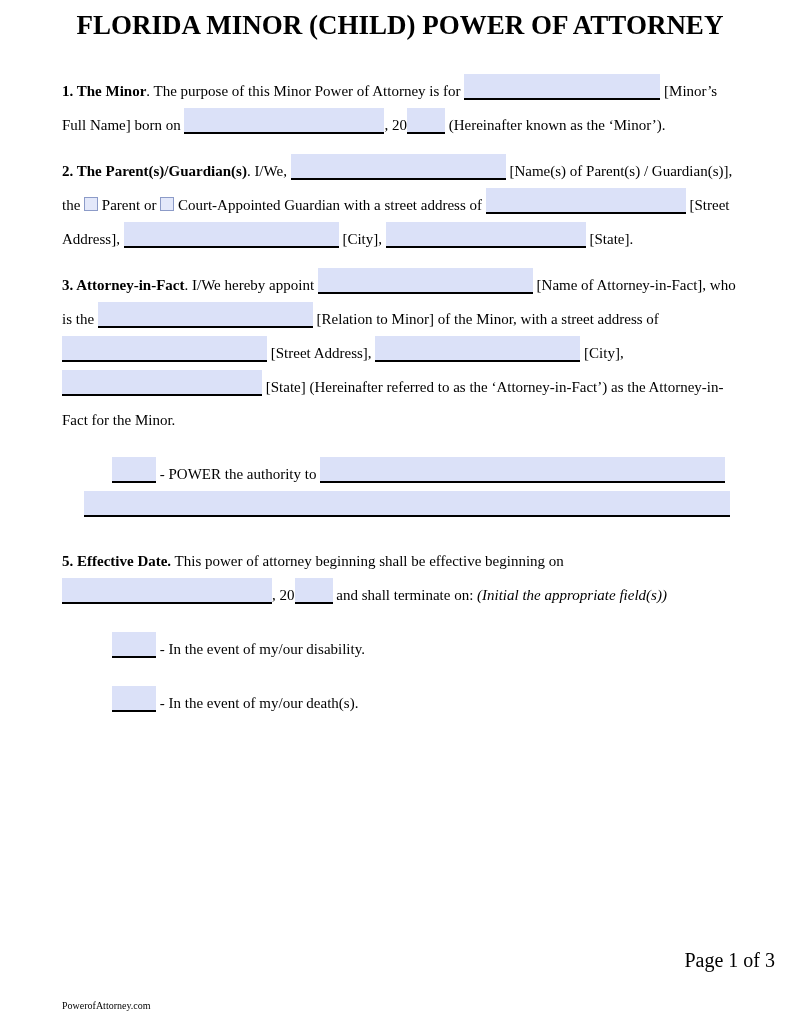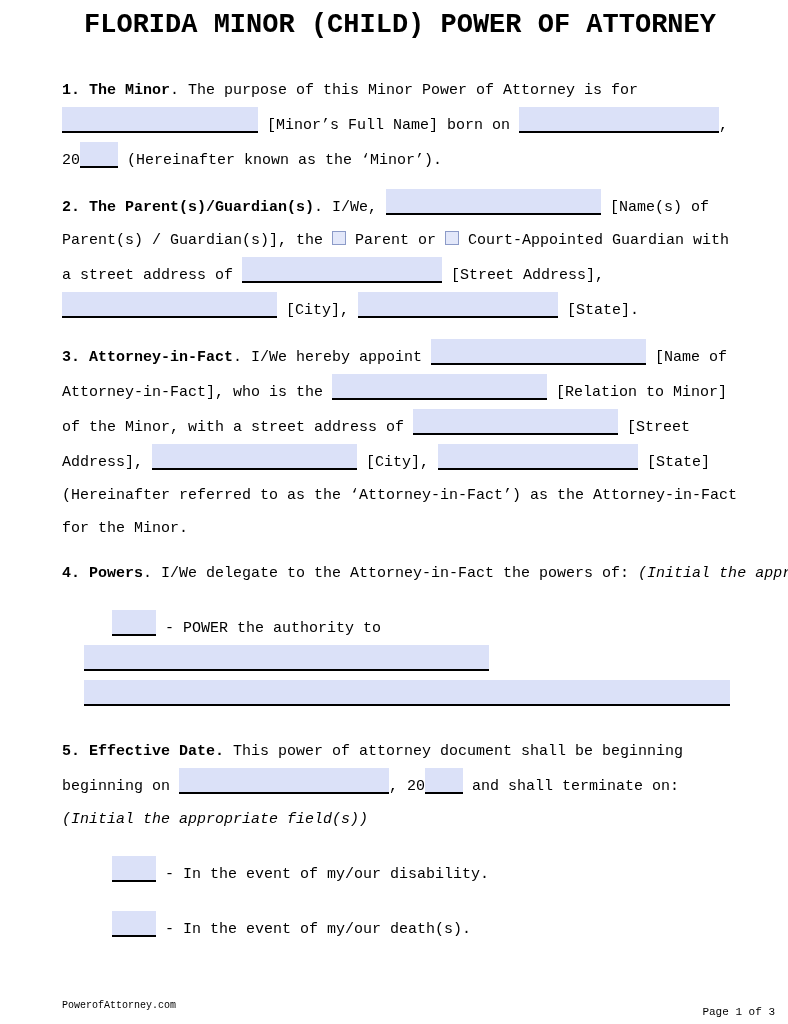--- a/index.html
+++ b/index.html
@@ -1,18 +1,18 @@
 <!DOCTYPE html>
 <html><head>
 <meta charset="utf-8">
 <style>
   html,body { margin:0; padding:0; background:#fff; }
   .page {
     position:relative; width:788px; height:1024px; background:#ffffff;
-    font-family:Liberation Mono, monospace;
+    font-family:Liberation Serif, serif;
     font-size:15px; line-height:33px; color:#000; overflow:hidden;
   }
   .content { padding:8px 50px 0 62px; }
   h1 {
     font-size:27px; line-height:34px; font-weight:bold; text-align:center;
     margin:0 0 32px 0; color:#000;
   }
   p { margin:11px 0 12px 0; }
   p.nowrap { white-space:nowrap; }
   p.option { margin:20px 0 20px 22px; text-indent:28px; }
@@ -23,43 +23,42 @@
     background:#dbe1f8; border-bottom:2px solid #000;
   }
   .checkbox {
     display:inline-block; width:12px; height:12px; vertical-align:-1px;
     background:#e3e8fa; border:1px solid #8c9bc8;
   }
   .w33{width:33px}.w38{width:38px}.w44{width:44px}
   .w196{width:196px}.w200{width:200px}.w205{width:205px}.w207{width:207px}
   .w210{width:210px}.w215{width:215px}.w405{width:405px}.w646{width:646px}
   .footer-site { position:absolute; left:62px; top:997px; font-size:10px; line-height:18px; }
-  .footer-page { position:absolute; right:13px; top:1003px; font-size:11px; line-height:18px; }
+  .footer-page { position:absolute; right:13px; top:951px; font-size:20px; line-height:18px; }
 </style>
 </head>
 <body>
 
 <div class="page">
   <div class="content">
 
     <h1>FLORIDA MINOR (CHILD) POWER OF ATTORNEY</h1>
 
     <p><b>1. The Minor</b><span>. The purpose of this Minor Power of Attorney is for </span><span class="field w196"></span><span> [Minor’s Full Name] born on </span><span class="field w200"></span><span>, 20</span><span class="field w38"></span><span> (Hereinafter known as the ‘Minor’).</span></p>
 
     <p><b>2. The Parent(s)/Guardian(s)</b><span>. I/We, </span><span class="field w215"></span><span> [Name(s) of Parent(s) / Guardian(s)], the </span><span class="checkbox"></span><span> Parent or </span><span class="checkbox"></span><span> Court-Appointed Guardian with a street address of </span><span class="field w200"></span><span> [Street Address], </span><span class="field w215"></span><span> [City], </span><span class="field w200"></span><span> [State].</span></p>
 
     <p><b>3. Attorney-in-Fact</b><span>. I/We hereby appoint </span><span class="field w215"></span><span> [Name of Attorney-in-Fact], who is the </span><span class="field w215"></span><span> [Relation to Minor] of the Minor, with a street address of </span><span class="field w205"></span><span> [Street Address], </span><span class="field w205"></span><span> [City], </span><span class="field w200"></span><span> [State] (Hereinafter referred to as the ‘Attorney-in-Fact’) as the Attorney-in-Fact for the Minor.</span></p>
 
-    <p class="nowrap"><b>4. Powers</b><span>. I/We delegate to the Attorney-in-Fact the powers of: </span><i>(Initial the appropriate field(s))</i></p>
 
 
     <p class="option"><span class="field w44"></span><span> - POWER the authority to </span><span class="field w405"></span>
 <span class="field w646"></span></p>
 
-    <p><b>5. Effective Date.</b><span> This power of attorney document shall be beginning beginning on </span><span class="field w210"></span><span>, 20</span><span class="field w38"></span><span> and shall terminate on: </span><i>(Initial the appropriate field(s))</i></p>
+    <p><b>5. Effective Date.</b><span> This power of attorney beginning shall be effective beginning on </span><span class="field w210"></span><span>, 20</span><span class="field w38"></span><span> and shall terminate on: </span><i>(Initial the appropriate field(s))</i></p>
 
 
     <p class="option"><span class="field w44"></span><span> - In the event of my/our disability.</span></p>
 
     <p class="option"><span class="field w44"></span><span> - In the event of my/our death(s).</span></p>
 
   </div>
 
   <div class="footer-site">PowerofAttorney.com</div>
   <div class="footer-page">Page 1 of 3</div>

